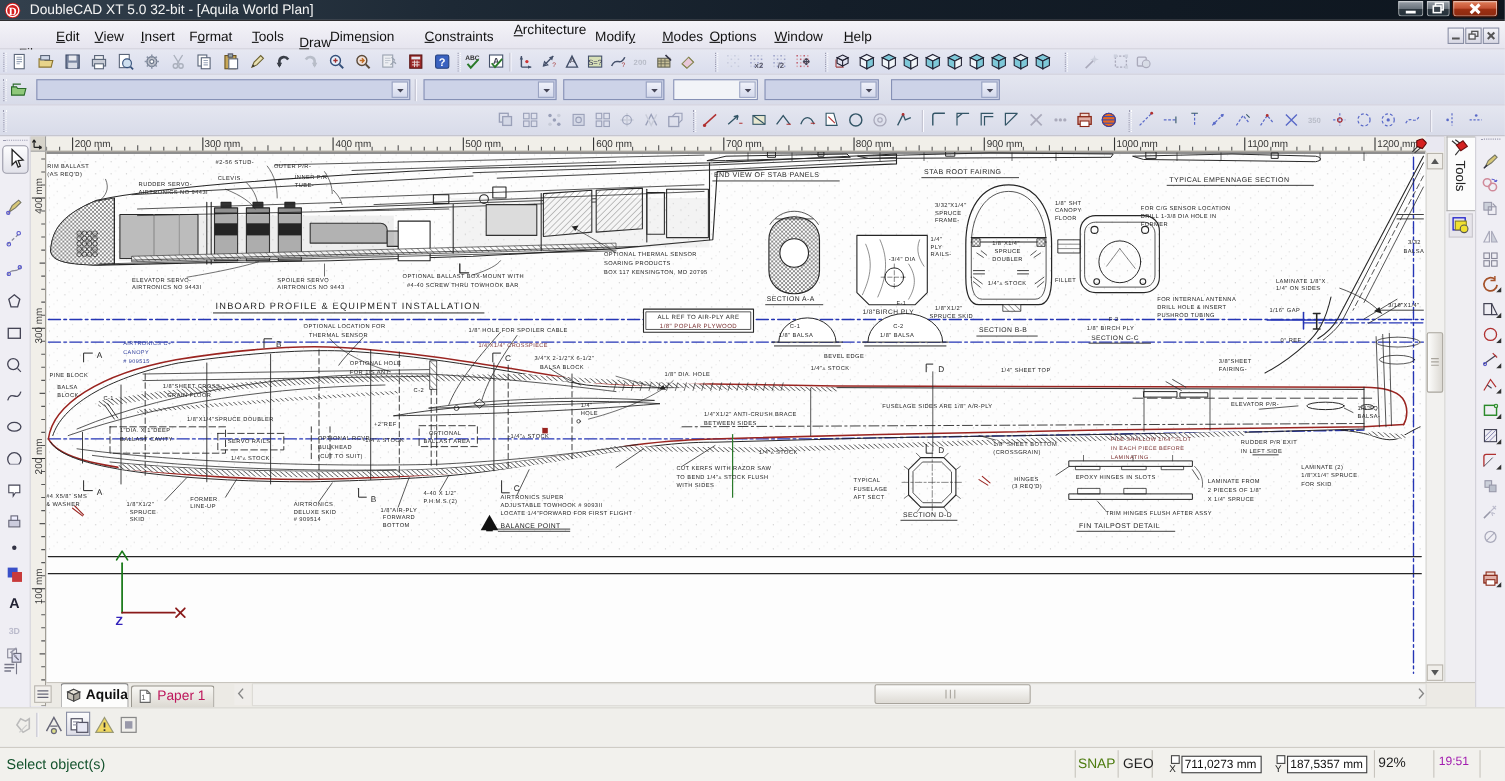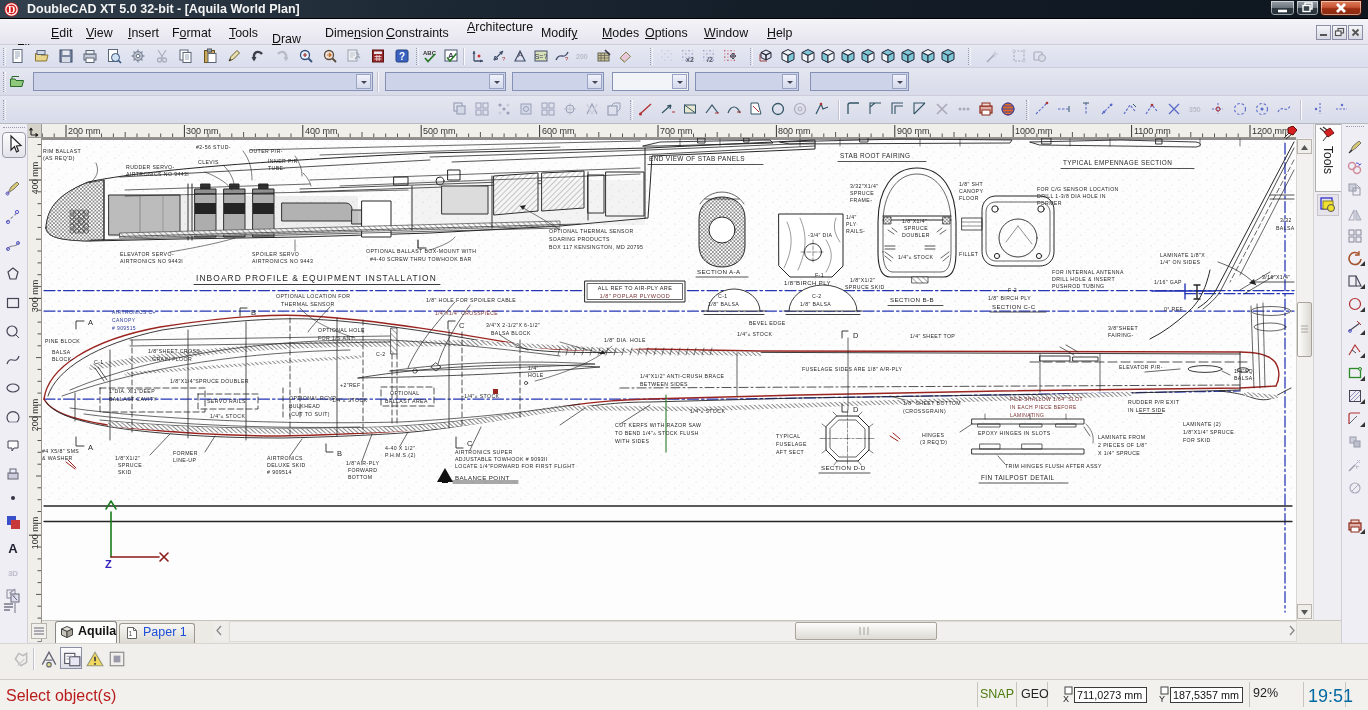--- a/index.html
+++ b/index.html
@@ -11,41 +11,41 @@
 .combo .arr:after{content:"";position:absolute;left:4px;top:6px;border:3.5px solid transparent;border-top-color:#445;}
 .tbtn{position:absolute;border:1px solid #8a8fa5;background:linear-gradient(#f4f4f8,#d8d8e4)}
 </style></head><body>
 <div id="app">
     <div class="abs" style="left:0;top:0;width:1368px;height:19px;background:linear-gradient(100deg,#33404d 0%,#1d2935 30%,#141e29 55%,#0e161f 100%);border-bottom:1px solid #000">
       <svg class="abs" style="left:4px;top:2px" width="15" height="15" viewBox="0 0 15 15">
         <circle cx="7.5" cy="7.5" r="7" fill="#d41e1e"></circle>
         <circle cx="7.5" cy="7.5" r="5.6" fill="none" stroke="#fff" stroke-width="1.2"></circle>
         <text x="7.5" y="11.4" font-size="10" font-weight="bold" fill="#fff" text-anchor="middle" font-family="Liberation Serif">D</text>
       </svg>
-      <span class="abs" style="left:27px;top:2px;font-size:12.5px;font-weight:bold;color:#f4f4f4">DoubleCAD XT 5.0 32-bit - [Aquila World Plan]</span>
+      <span class="abs" style="left:27px;top:2px;font-size:12.5px;font-weight:normal;color:#f4f4f4">DoubleCAD XT 5.0 32-bit - [Aquila World Plan]</span>
       <div class="abs" style="left:1270px;top:0px;width:25px;height:16px;background:linear-gradient(#9aa1a9 0%,#6b747d 48%,#2e3840 52%,#23303a);border:1px solid #101820;border-radius:0 0 4px 4px;box-shadow:inset 0 0 0 1px rgba(255,255,255,.55)"><svg width="23" height="14">
           <path d="M7 10h9" stroke="#fff" stroke-width="2.6"></path>
         </svg></div>
       <div class="abs" style="left:1296px;top:0px;width:23px;height:16px;background:linear-gradient(#9aa1a9 0%,#6b747d 48%,#2e3840 52%,#23303a);border:1px solid #101820;border-radius:0 0 4px 4px;box-shadow:inset 0 0 0 1px rgba(255,255,255,.55)"><svg width="21" height="14">
           <rect x="8" y="2" width="7" height="6" fill="none" stroke="#fff" stroke-width="1.4"></rect>
           <rect x="6" y="4.5" width="7" height="6" fill="#39434c" stroke="#fff" stroke-width="1.4"></rect>
         </svg></div>
       <div class="abs" style="left:1320px;top:0px;width:42px;height:16px;background:linear-gradient(#e0805c 0%,#c65435 45%,#9c2f12 55%,#8a2a10);border:1px solid #401002;border-radius:0 0 4px 4px;box-shadow:inset 0 0 0 1px rgba(255,255,255,.5)"><svg width="40" height="14">
           <path d="M16 3 L24 11 M24 3 L16 11" stroke="#fff" stroke-width="2.8"></path>
         </svg></div>
     </div>
     <div class="abs" style="left:0;top:19px;width:1368px;height:26px;background:linear-gradient(#f4f3f8,#e6e5ef);border-bottom:1px solid #cdccd8;font-size:12.4px;color:#111">
       <span class="abs" style="left:17px;top:23px"><u>F</u>ile</span>
       <span class="abs" style="left:51px;top:7px"><u>E</u>dit</span>
       <span class="abs" style="left:86px;top:7px"><u>V</u>iew</span>
       <span class="abs" style="left:128px;top:7px"><u>I</u>nsert</span>
       <span class="abs" style="left:172px;top:7px">F<u>o</u>rmat</span>
       <span class="abs" style="left:229px;top:7px"><u>T</u>ools</span>
       <span class="abs" style="left:272px;top:13px"><u>D</u>raw</span>
-      <span class="abs" style="left:325px;top:7px">Dime<u>n</u>sion</span>
+      <span class="abs" style="left:300px;top:7px">Dime<u>n</u>sion</span>
       <span class="abs" style="left:386px;top:7px"><u>C</u>onstraints</span>
       <span class="abs" style="left:467px;top:1px"><u>A</u>rchitecture</span>
       <span class="abs" style="left:541px;top:7px">Modif<u>y</u></span>
       <span class="abs" style="left:602px;top:7px"><u>M</u>odes</span>
       <span class="abs" style="left:645px;top:7px"><u>O</u>ptions</span>
       <span class="abs" style="left:704px;top:7px"><u>W</u>indow</span>
       <span class="abs" style="left:767px;top:7px"><u>H</u>elp</span>
       <div class="tbtn" style="left:1316px;top:6px;width:15px;height:15px"><svg width="13" height="13">
           <path d="M3 9h7" stroke="#555" stroke-width="2"></path>
         </svg></div>
@@ -1437,21 +1437,21 @@
       <path d="M1.5 4 L7 6.5 L7 12.5 L1.5 10 Z" fill="#c8c4ba" stroke="#444"></path>
       <path d="M12.5 4 L7 6.5 L7 12.5 L12.5 10 Z" fill="#a8a49a" stroke="#444"></path>
     </svg>
     <span class="abs" style="left:78px;top:624px;font-size:12.5px;font-weight:bold;color:#111">Aquila</span>
     <div class="abs" style="left:119px;top:623px;width:76px;height:20px;background:linear-gradient(#f8f7f4,#dcd9d2);border:1px solid #9a978f;border-bottom:none;border-radius:3px 3px 0 0"></div>
     <svg class="abs" style="left:126px;top:626px" width="12" height="14" viewBox="0 0 12 14">
       <path d="M1.5 1.5 h6 l3 3 v8 h-9 Z" fill="#fff" stroke="#666"></path>
       <path d="M7.5 1.5 v3 h3" fill="none" stroke="#666"></path>
       <text x="2.5" y="10" font-size="7" fill="#555" font-family="Liberation Sans">1</text>
     </svg>
-    <span class="abs" style="left:143px;top:625px;font-size:12.5px;color:#1d4ed8">Paper 1</span>
+    <span class="abs" style="left:143px;top:625px;font-size:12.5px;color:#be185d">Paper 1</span>
     <div class="abs" style="left:213px;top:622px;width:15px;height:19px;background:#efedea"><svg width="13" height="17">
         <path d="M8 4 l-4 4.5 l4 4.5" fill="none" stroke="#888" stroke-width="1.3"></path>
       </svg></div>
     <div class="abs" style="left:229px;top:621px;width:1068px;height:21px;background:#f1f0ee;border:1px solid #dddbd6"></div>
     <div class="abs" style="left:795px;top:622px;width:142px;height:18px;background:linear-gradient(#fcfcfb,#dedbd5);border:1px solid #a8a49c;border-radius:2px"><svg width="140" height="16">
         <path d="M64 4 v8 M68 4 v8 M72 4 v8" stroke="#a8a49c"></path>
       </svg></div>
     <div class="abs" style="left:1286px;top:622px;width:12px;height:19px"><svg width="12" height="17">
         <path d="M4 4 l4 4.5 l-4 4.5" fill="none" stroke="#888" stroke-width="1.3"></path>
       </svg></div>
@@ -1474,33 +1474,33 @@
     </svg>
     <svg style="position:absolute;left:86px;top:650px" width="18" height="18" viewBox="0 0 16 16">
       <path d="M8 2 L15 14 L1 14 Z" fill="#f0d860" stroke="#997"></path>
       <path d="M8 6 v4 M8 11.5 v1.5" stroke="#333" stroke-width="1.4"></path>
     </svg>
     <svg style="position:absolute;left:108px;top:650px" width="18" height="18" viewBox="0 0 16 16">
       <rect x="2" y="2" width="12" height="12" fill="none" stroke="#888"></rect>
       <rect x="5" y="5" width="6" height="6" fill="#99a"></rect>
     </svg>
     <div class="abs" style="left:0;top:679px;width:1368px;height:31px;background:#f2f1ed;border-top:1px solid #cfccc5"></div>
-    <span class="abs" style="left:6px;top:687px;font-size:16px;color:#b91c1c">Select object(s)</span>
+    <span class="abs" style="left:6px;top:687px;font-size:13px;color:#14532d">Select object(s)</span>
     <div class="abs" style="left:977px;top:682px;width:1px;height:25px;background:#c8c5be"></div>
     <div class="abs" style="left:1016px;top:682px;width:1px;height:25px;background:#c8c5be"></div>
     <div class="abs" style="left:1047px;top:682px;width:1px;height:25px;background:#c8c5be"></div>
     <div class="abs" style="left:1249px;top:682px;width:1px;height:25px;background:#c8c5be"></div>
     <div class="abs" style="left:1303px;top:682px;width:1px;height:25px;background:#c8c5be"></div>
     <div class="abs" style="left:1345px;top:682px;width:1px;height:25px;background:#c8c5be"></div>
     <span class="abs" style="left:980px;top:687px;font-size:12.5px;color:#4d7c0f">SNAP</span>
     <span class="abs" style="left:1021px;top:687px;font-size:12.5px;color:#222">GEO</span>
     <svg class="abs" style="left:1062px;top:686px" width="12" height="17">
       <rect x="3" y="1" width="7" height="7" fill="#fff" stroke="#444"></rect>
       <text x="1" y="16" font-size="9" fill="#222" font-family="Liberation Sans">X</text>
     </svg>
     <div class="abs" style="left:1074px;top:687px;width:73px;height:16px;background:#fff;border:1px solid #3a3a3a;font-size:10.8px;line-height:15px;padding-left:2px;color:#111;white-space:nowrap;overflow:hidden">711,0273 mm</div>
     <svg class="abs" style="left:1158px;top:686px" width="12" height="17">
       <rect x="3" y="1" width="7" height="7" fill="#fff" stroke="#444"></rect>
       <text x="1" y="16" font-size="9" fill="#222" font-family="Liberation Sans">Y</text>
     </svg>
     <div class="abs" style="left:1170px;top:687px;width:73px;height:16px;background:#fff;border:1px solid #3a3a3a;font-size:10.8px;line-height:15px;padding-left:2px;color:#111;white-space:nowrap;overflow:hidden">187,5357 mm</div>
     <span class="abs" style="left:1253px;top:686px;font-size:12.5px;color:#222">92%</span>
-    <span class="abs" style="left:1308px;top:686px;font-size:18px;color:#0369a1">19:51</span>
+    <span class="abs" style="left:1308px;top:686px;font-size:11px;color:#a21caf">19:51</span>
   </div>
 </body></html>

